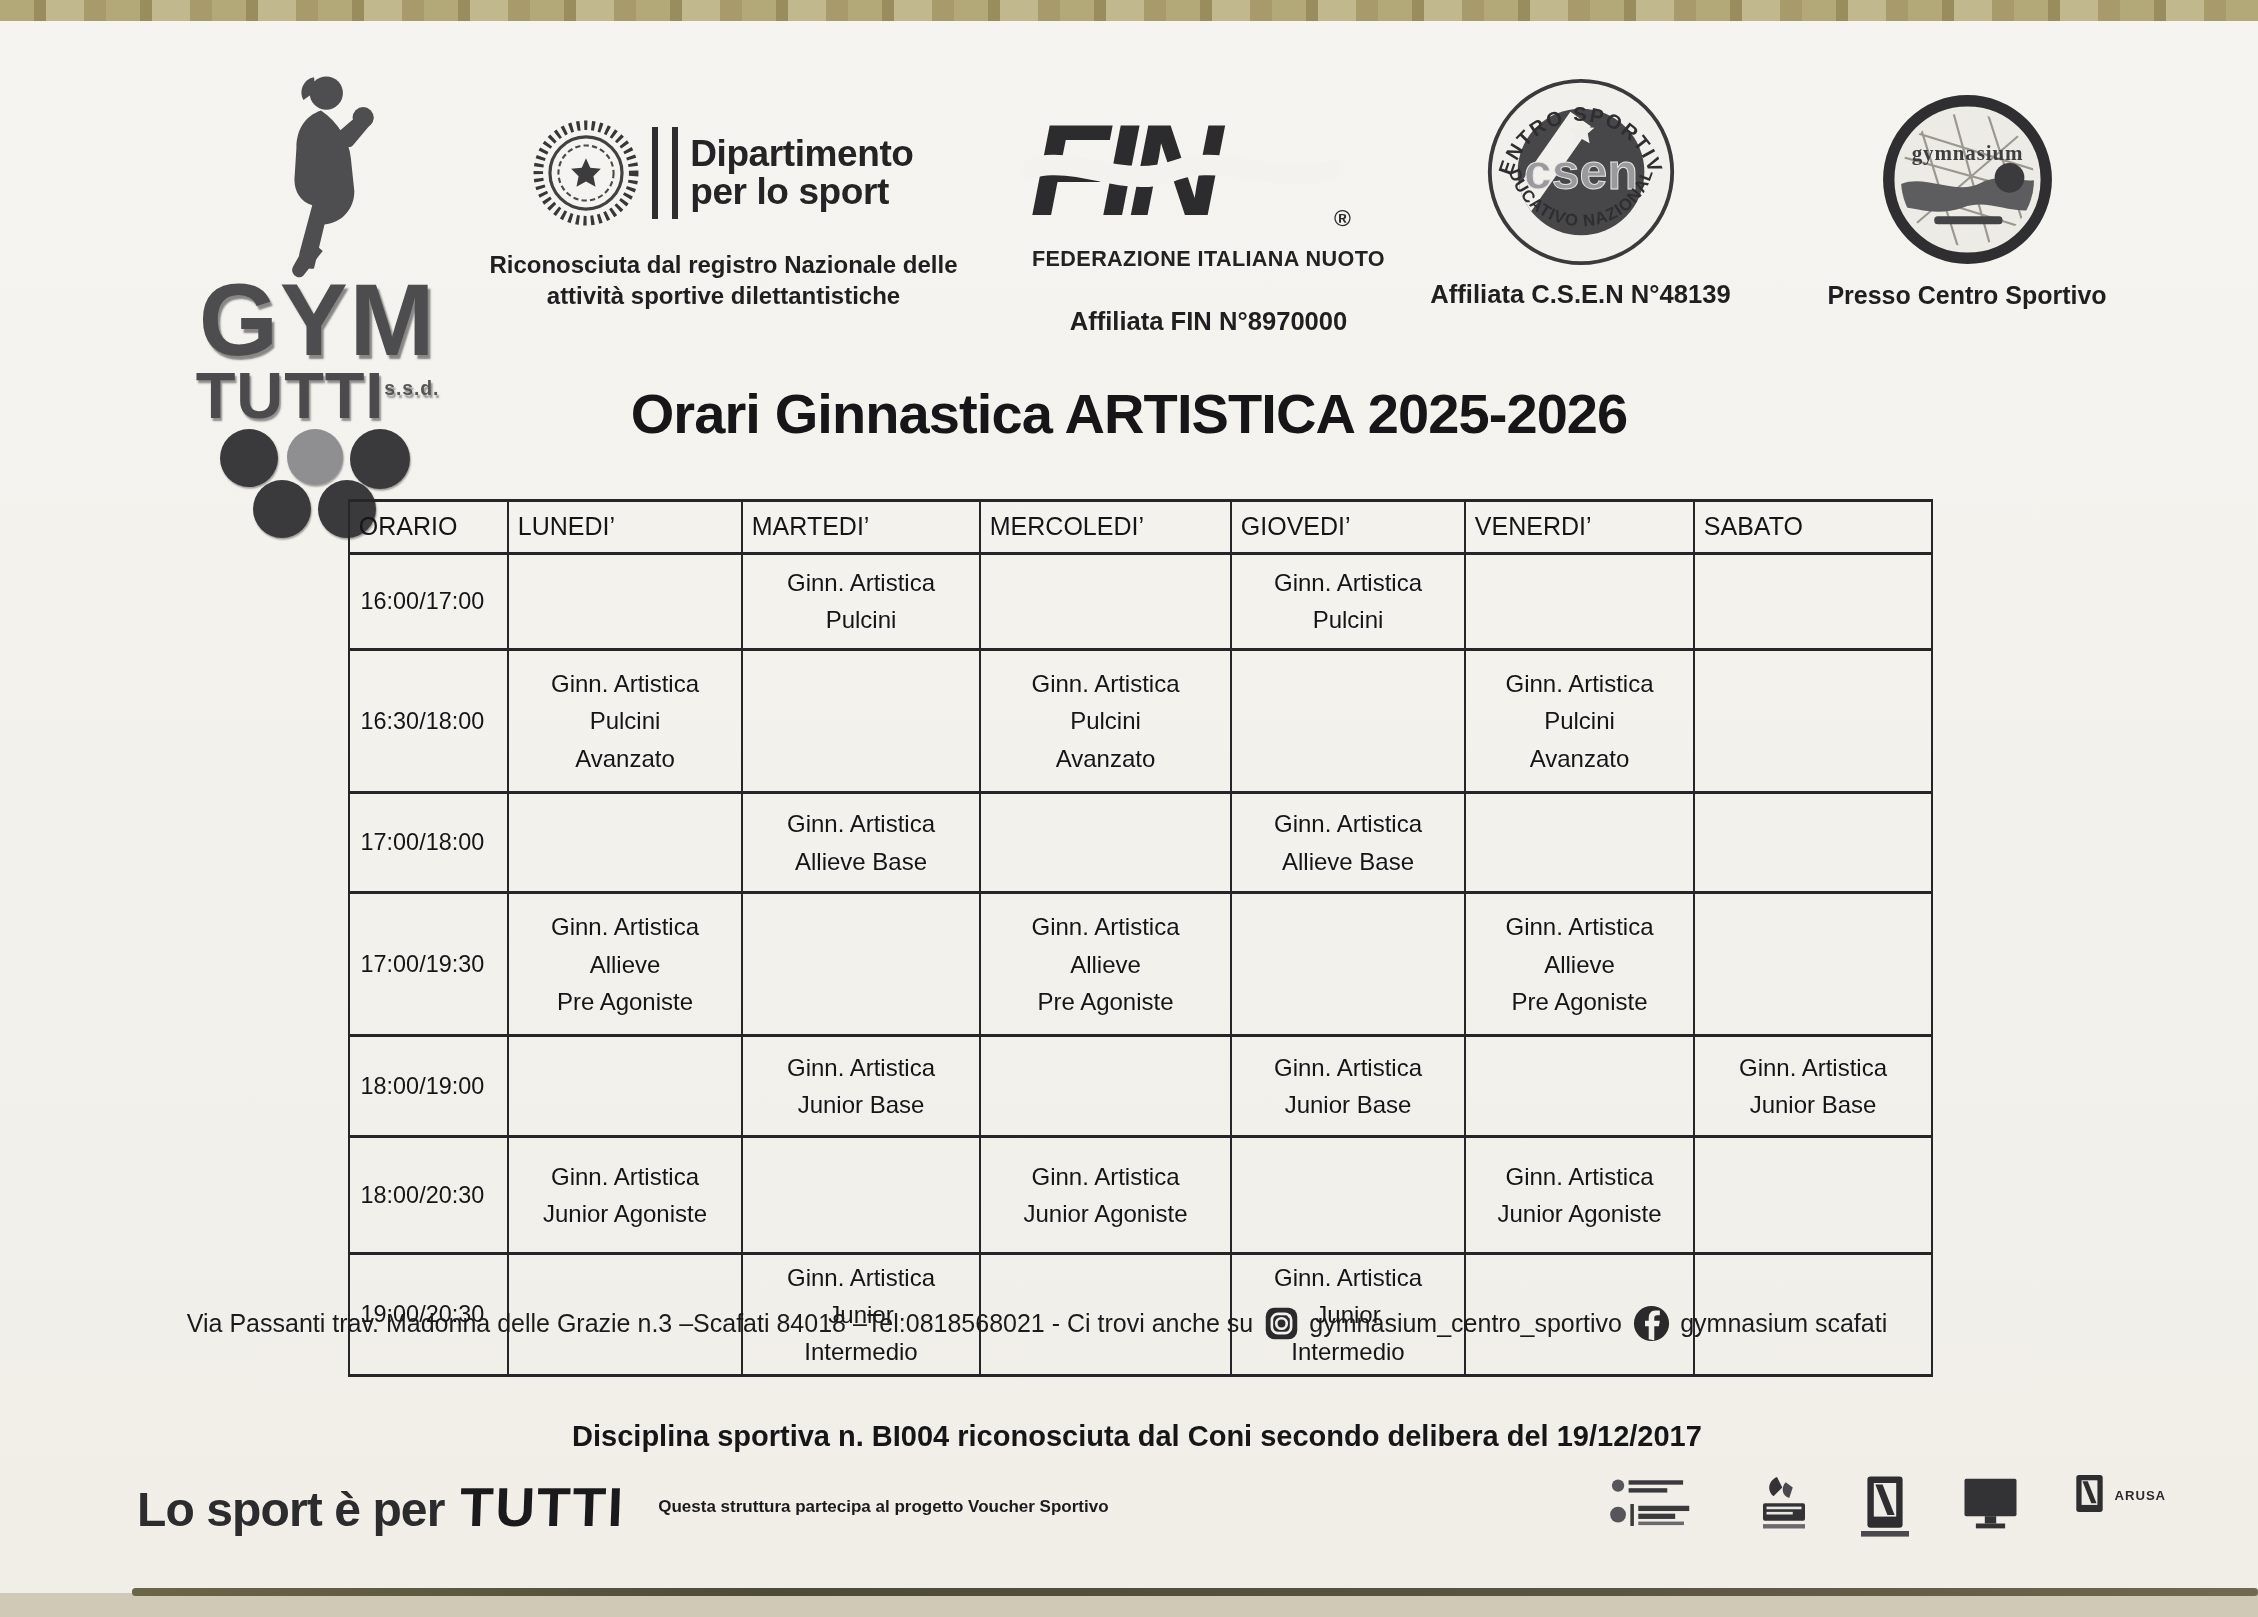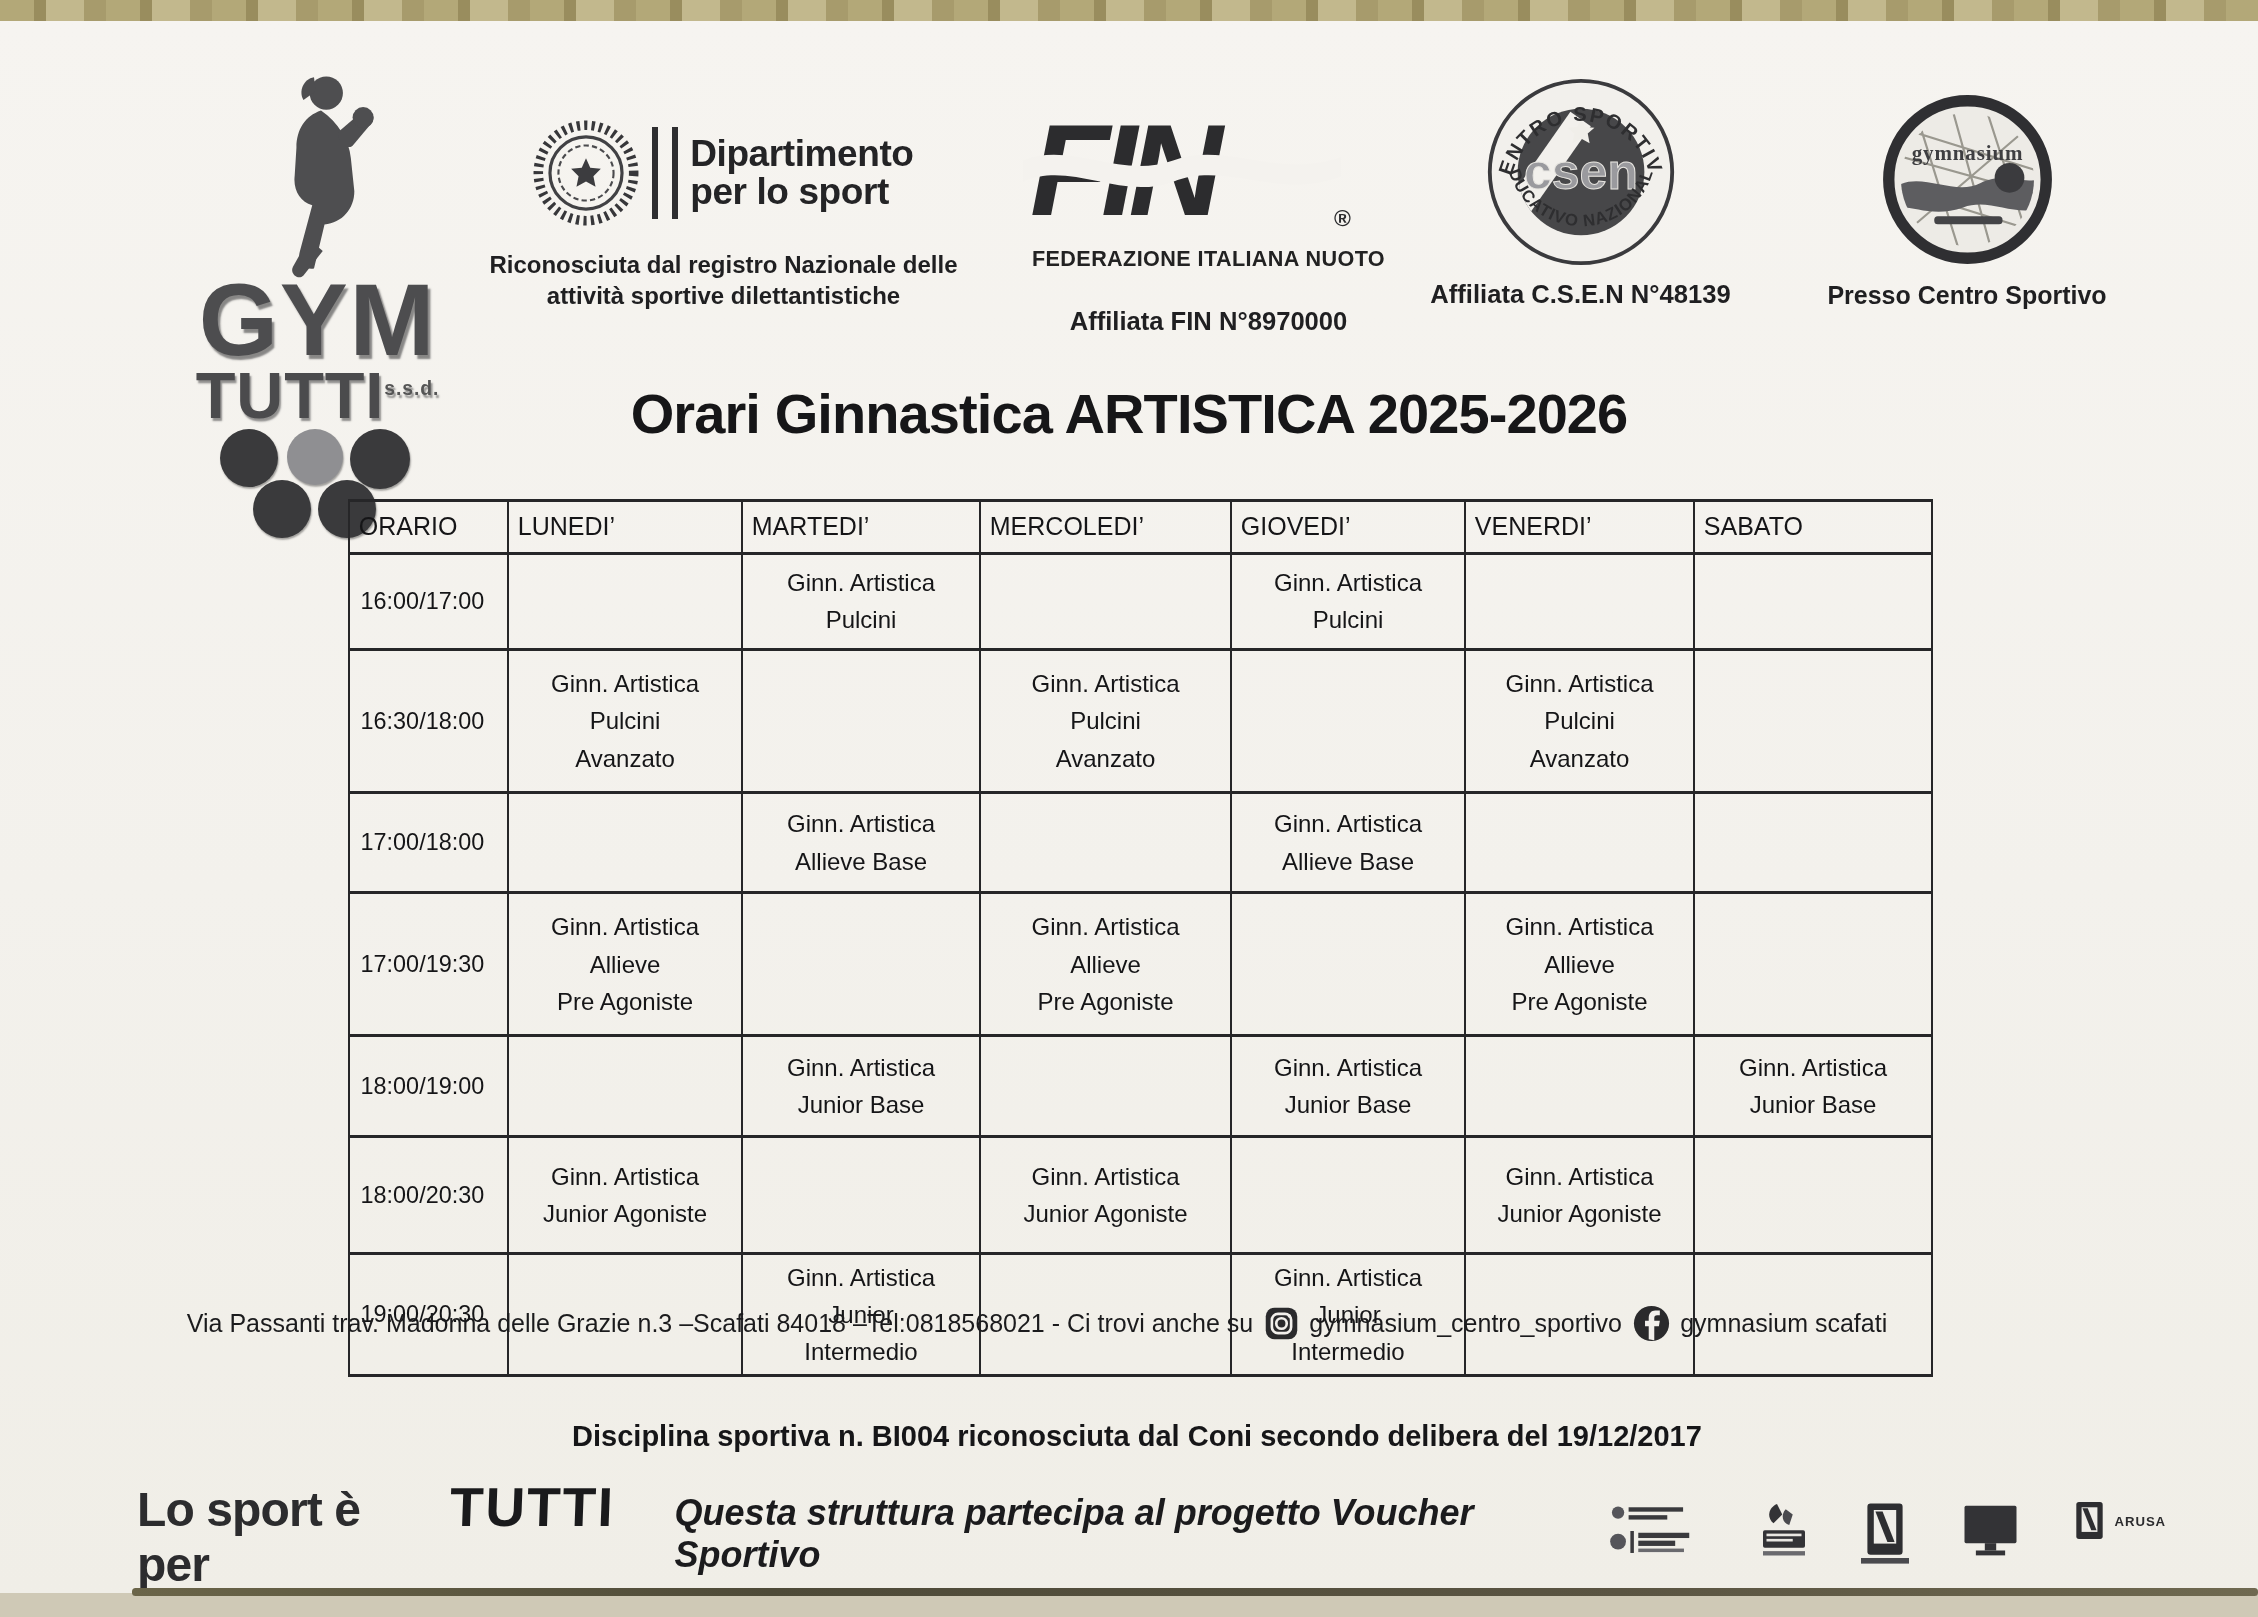--- a/index.html
+++ b/index.html
@@ -83,24 +83,24 @@
     font-size:25px;color:#1b1b1d;}
   #address .handle{font-size:25px;}
   .soc{flex:0 0 auto;}
 
   #notice1{left:0;top:1345px;width:2258px;text-align:center;
     font-size:34px;font-weight:800;letter-spacing:0.4px;color:#141416;}
   #notice2{left:0;top:1399px;width:2258px;text-align:center;
     font-size:29px;font-weight:700;color:#161618;padding-left:8px;}
 
   #bottom-row{left:137px;top:1454px;width:2029px;display:flex;align-items:center;}
-  #slogan{display:flex;align-items:baseline;gap:16px;}
+  #slogan{display:flex;align-items:baseline;gap:16px;text-align:right;}
   .slogan-prefix{font-size:48px;font-weight:600;color:#2c2c2e;letter-spacing:-0.9px;}
   .slogan-emph{font-size:55px;font-weight:900;letter-spacing:1.8px;color:#1a1a1c;transform:skewX(-2deg);}
-  #voucher{margin-left:60px;font-size:36px;font-weight:700;color:#1b1b1d;font-style:italic;}
+  #voucher{margin-left:33px;font-size:17px;font-weight:700;color:#1b1b1d;}
   #partners{margin-left:auto;display:flex;align-items:flex-start;gap:41px;}
   .partner{display:flex;flex-direction:row;align-items:center;}
   .partner-label{font-size:13.2px;font-weight:800;color:#2c2c2e;letter-spacing:0.9px;margin-top:-3.5px;}
 </style>
 </head>
 <body>
 
 <div id="stage">
   <div id="top-edge" class="abs"></div>
   <div id="paper" class="abs">

